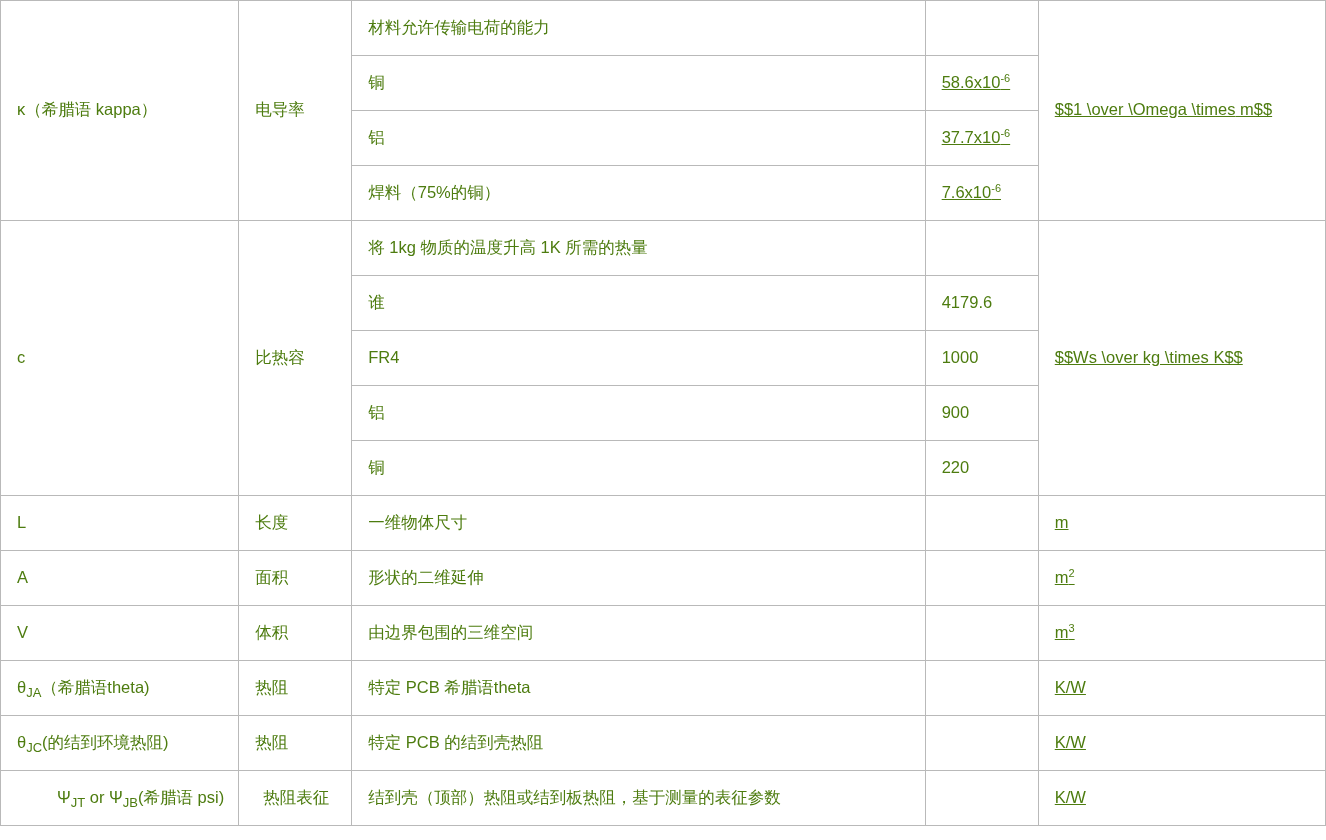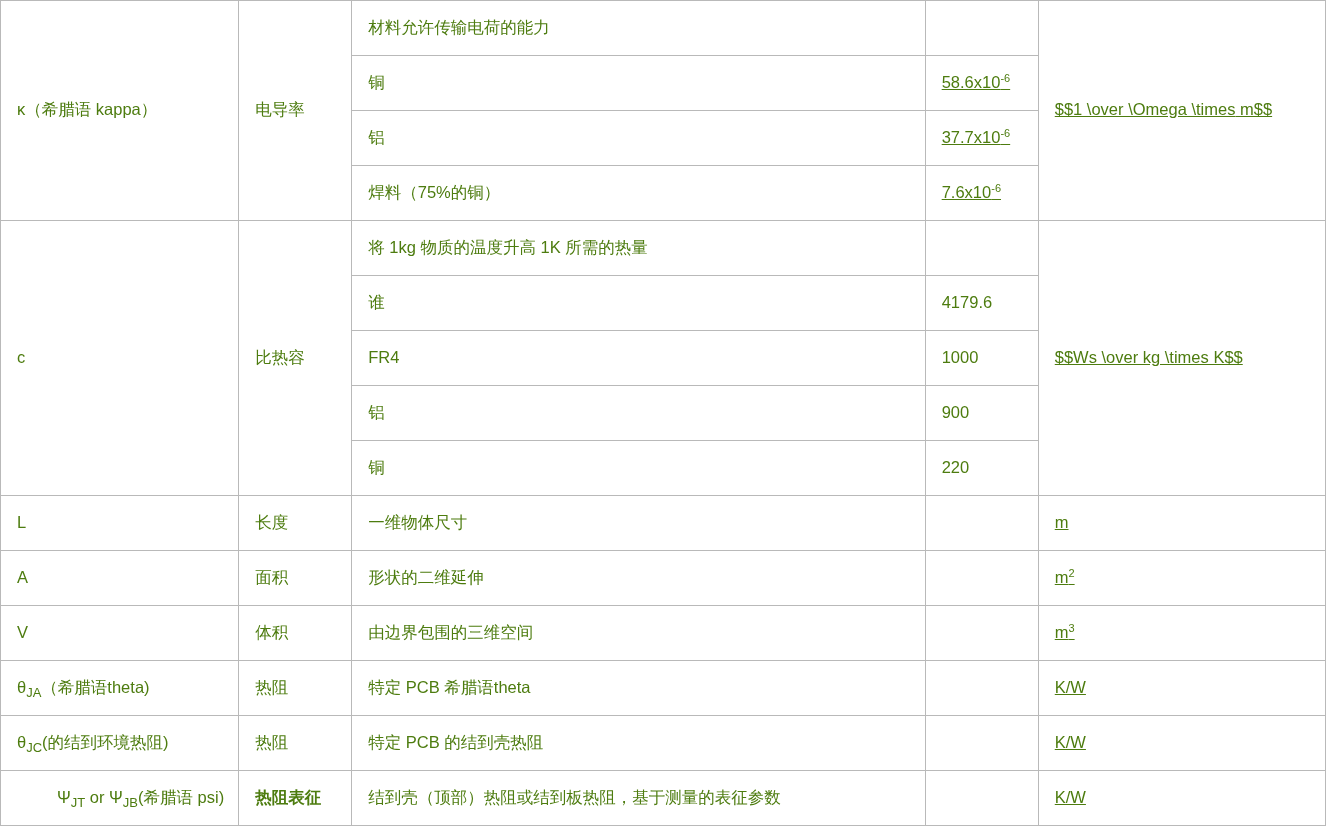--- a/index.html
+++ b/index.html
@@ -25,22 +25,21 @@
     vertical-align: middle;
     font-size: 16.5px;
     line-height: 1.4;
     color: #4d7c0f;
   }
   .cell {
     padding: 13px 14px 13px 16px;
     box-sizing: border-box;
   }
   .cell.center {
-    text-align: left;
-    font-weight: bold;
+    text-align: center;
   }
   .col-sym   { width: 238px; }
   .col-name  { width: 113px; }
   .col-desc  { width: 573px; }
   .col-val   { width: 113px; }
   .col-unit  { width: 287px; }
 
   td.sym-cell  { vertical-align: top; }
   td.name-cell { vertical-align: top; }
   td.unit-cell { vertical-align: top; text-decoration: underline; }

